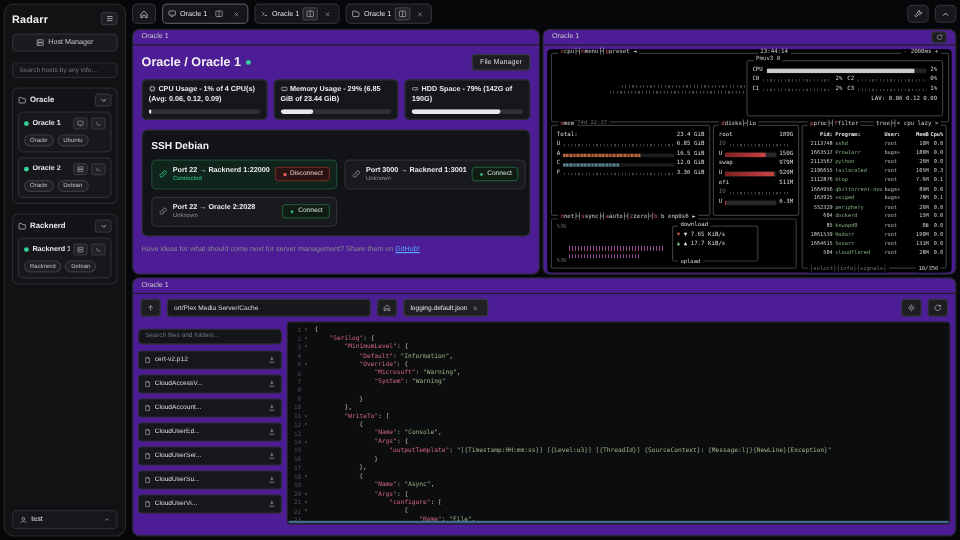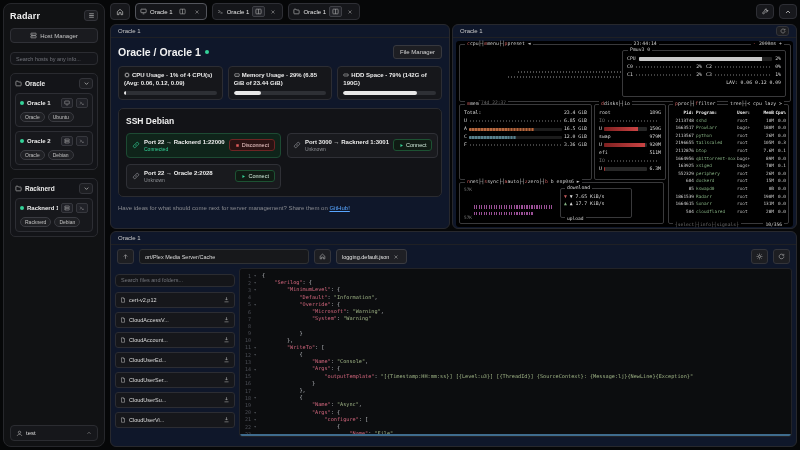--- a/index.html
+++ b/index.html
@@ -57,21 +57,21 @@
   .split-btn { width:13px; height:11px; display:flex; align-items:center; justify-content:center;
     border-radius:2px; color:#b5b5b5; border:1px solid transparent; }
   .split-btn.boxed { background:#23242a; border-color:#3f4046; }
   .split-btn .ic { width:7px; height:7px; }
   .tab .x { width:10px; height:11px; display:flex; align-items:center; justify-content:center; color:#9a9a9a; }
   .tab .x .ic { width:6px; height:6px; }
   header .spacer { flex:1; }
   .tbtn.r { width:18px; height:15px; }
 
   
-  .panel { position:absolute; background:#0f172a; border:1px solid #27282d; border-radius:6px; overflow:hidden; }
+  .panel { position:absolute; background:#4c1d95; border:1px solid #27282d; border-radius:6px; overflow:hidden; }
   .panel-head { height:13px; border-bottom:1px solid #1f2024; display:flex; align-items:center;
     padding:0 7px; font-size:6px; color:#c9c9c9; gap:4px; }
   .panel-head .spacer { flex:1; }
   .panel-head .ibtn { width:13px; height:10px; } .panel-head .ibtn .ic { width:6px; height:6px; }
 
   
   #stats { left:110px; top:24px; width:340px; height:205px; }
   .stats-body { padding:7px; }
   .title-row { display:flex; align-items:center; gap:4px; }
   .bc { font-size:10.5px; font-weight:bold; color:#f2f2f2; }

